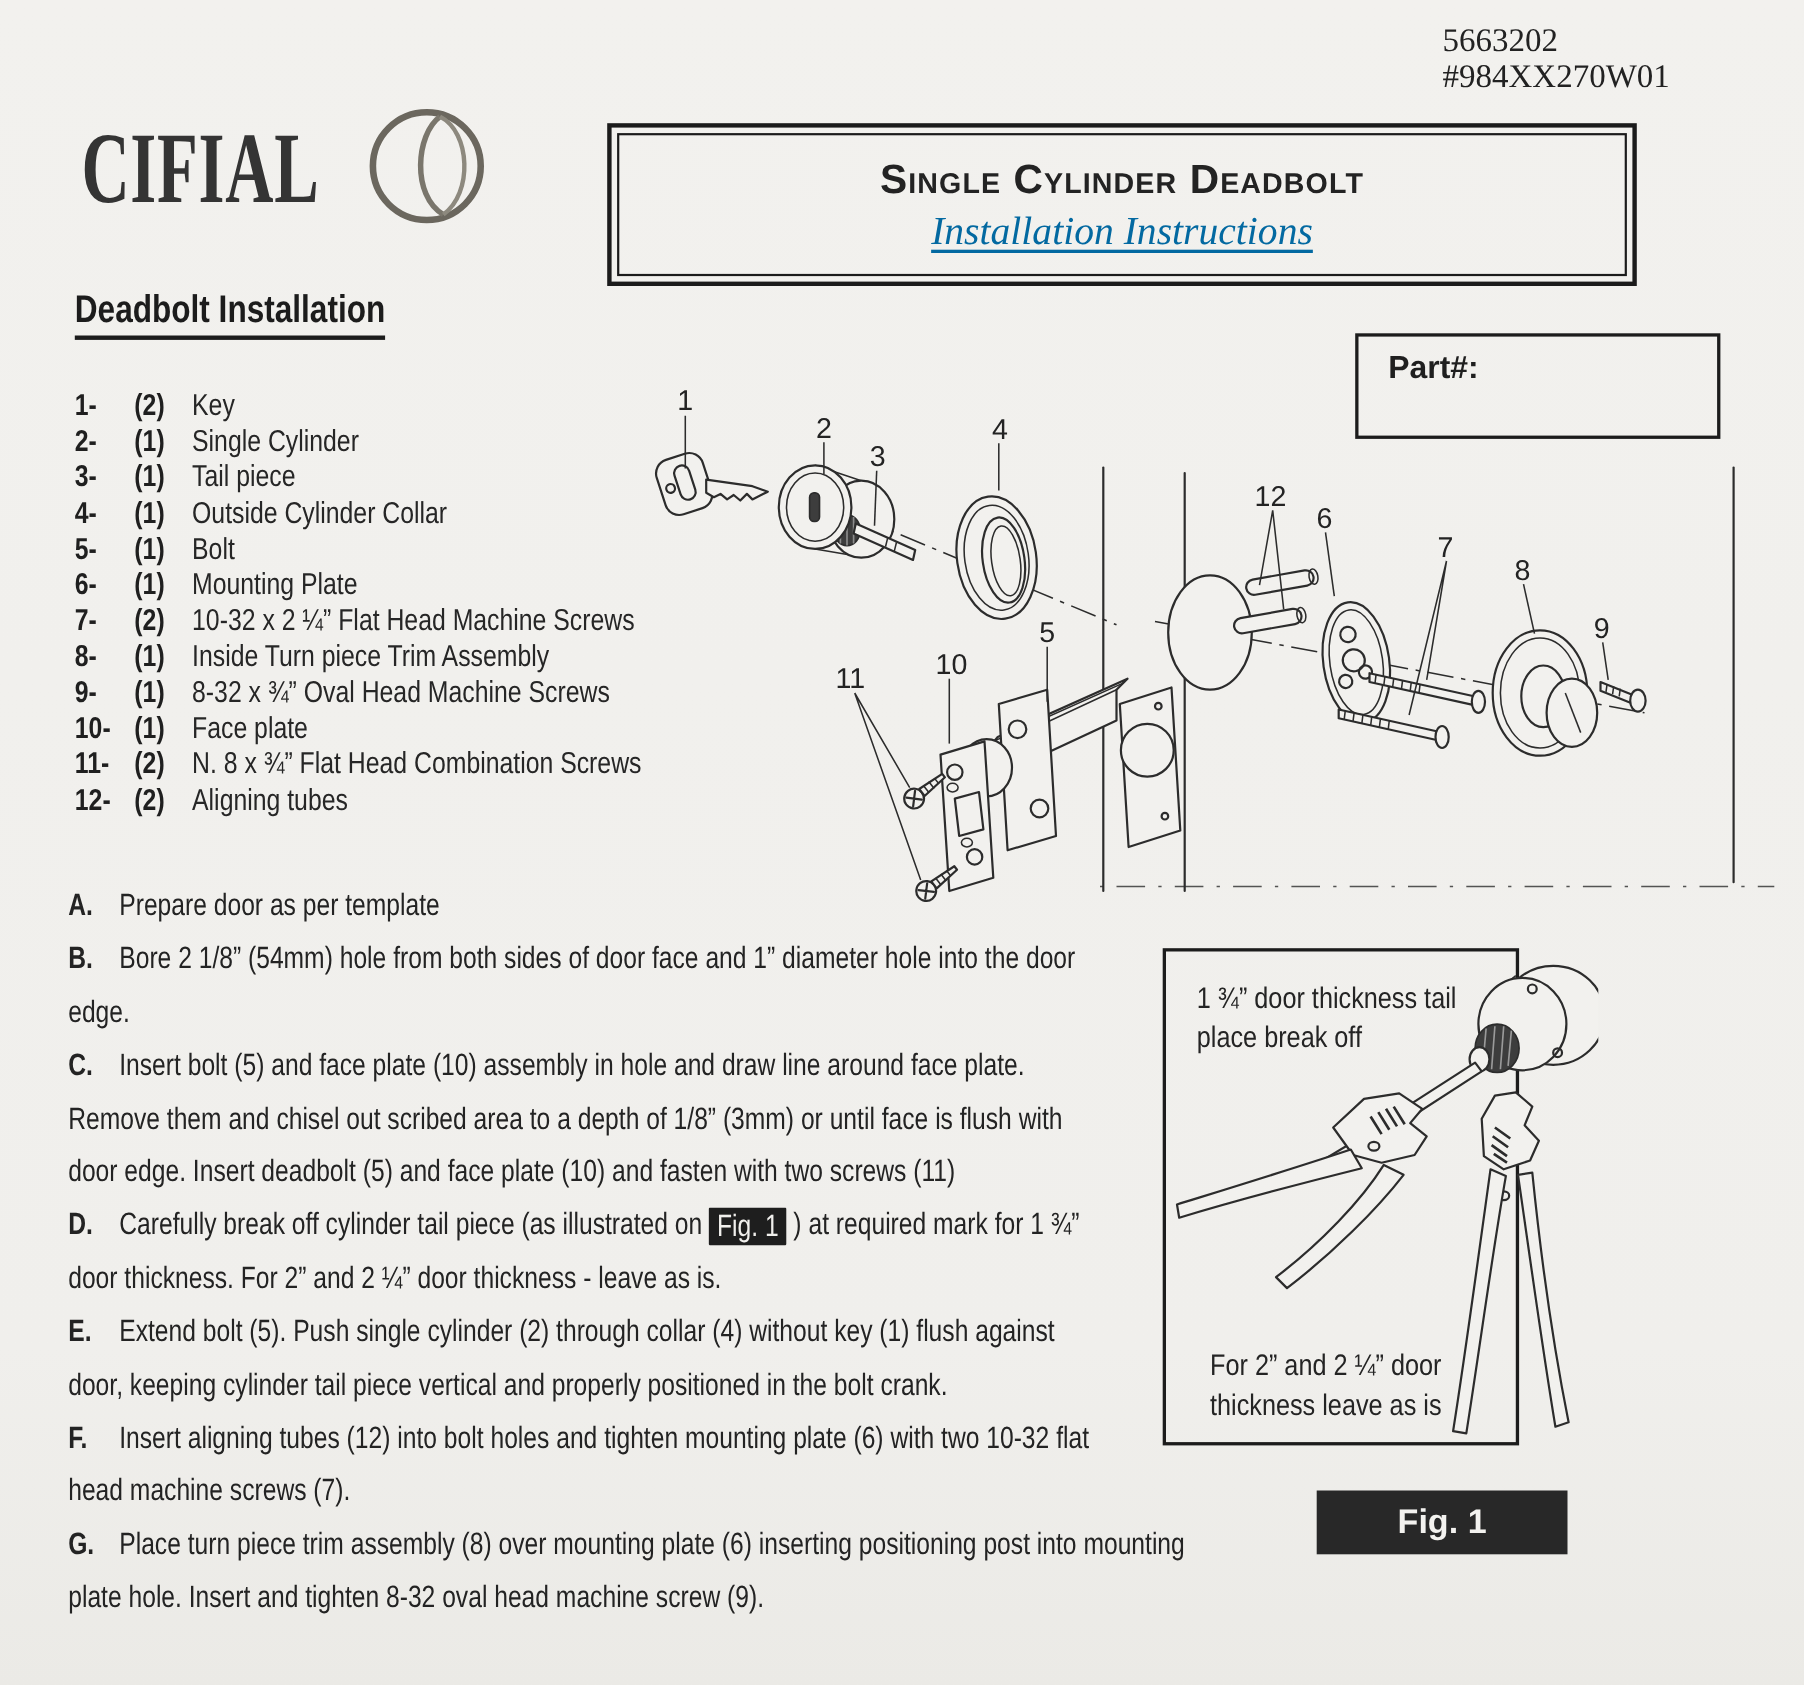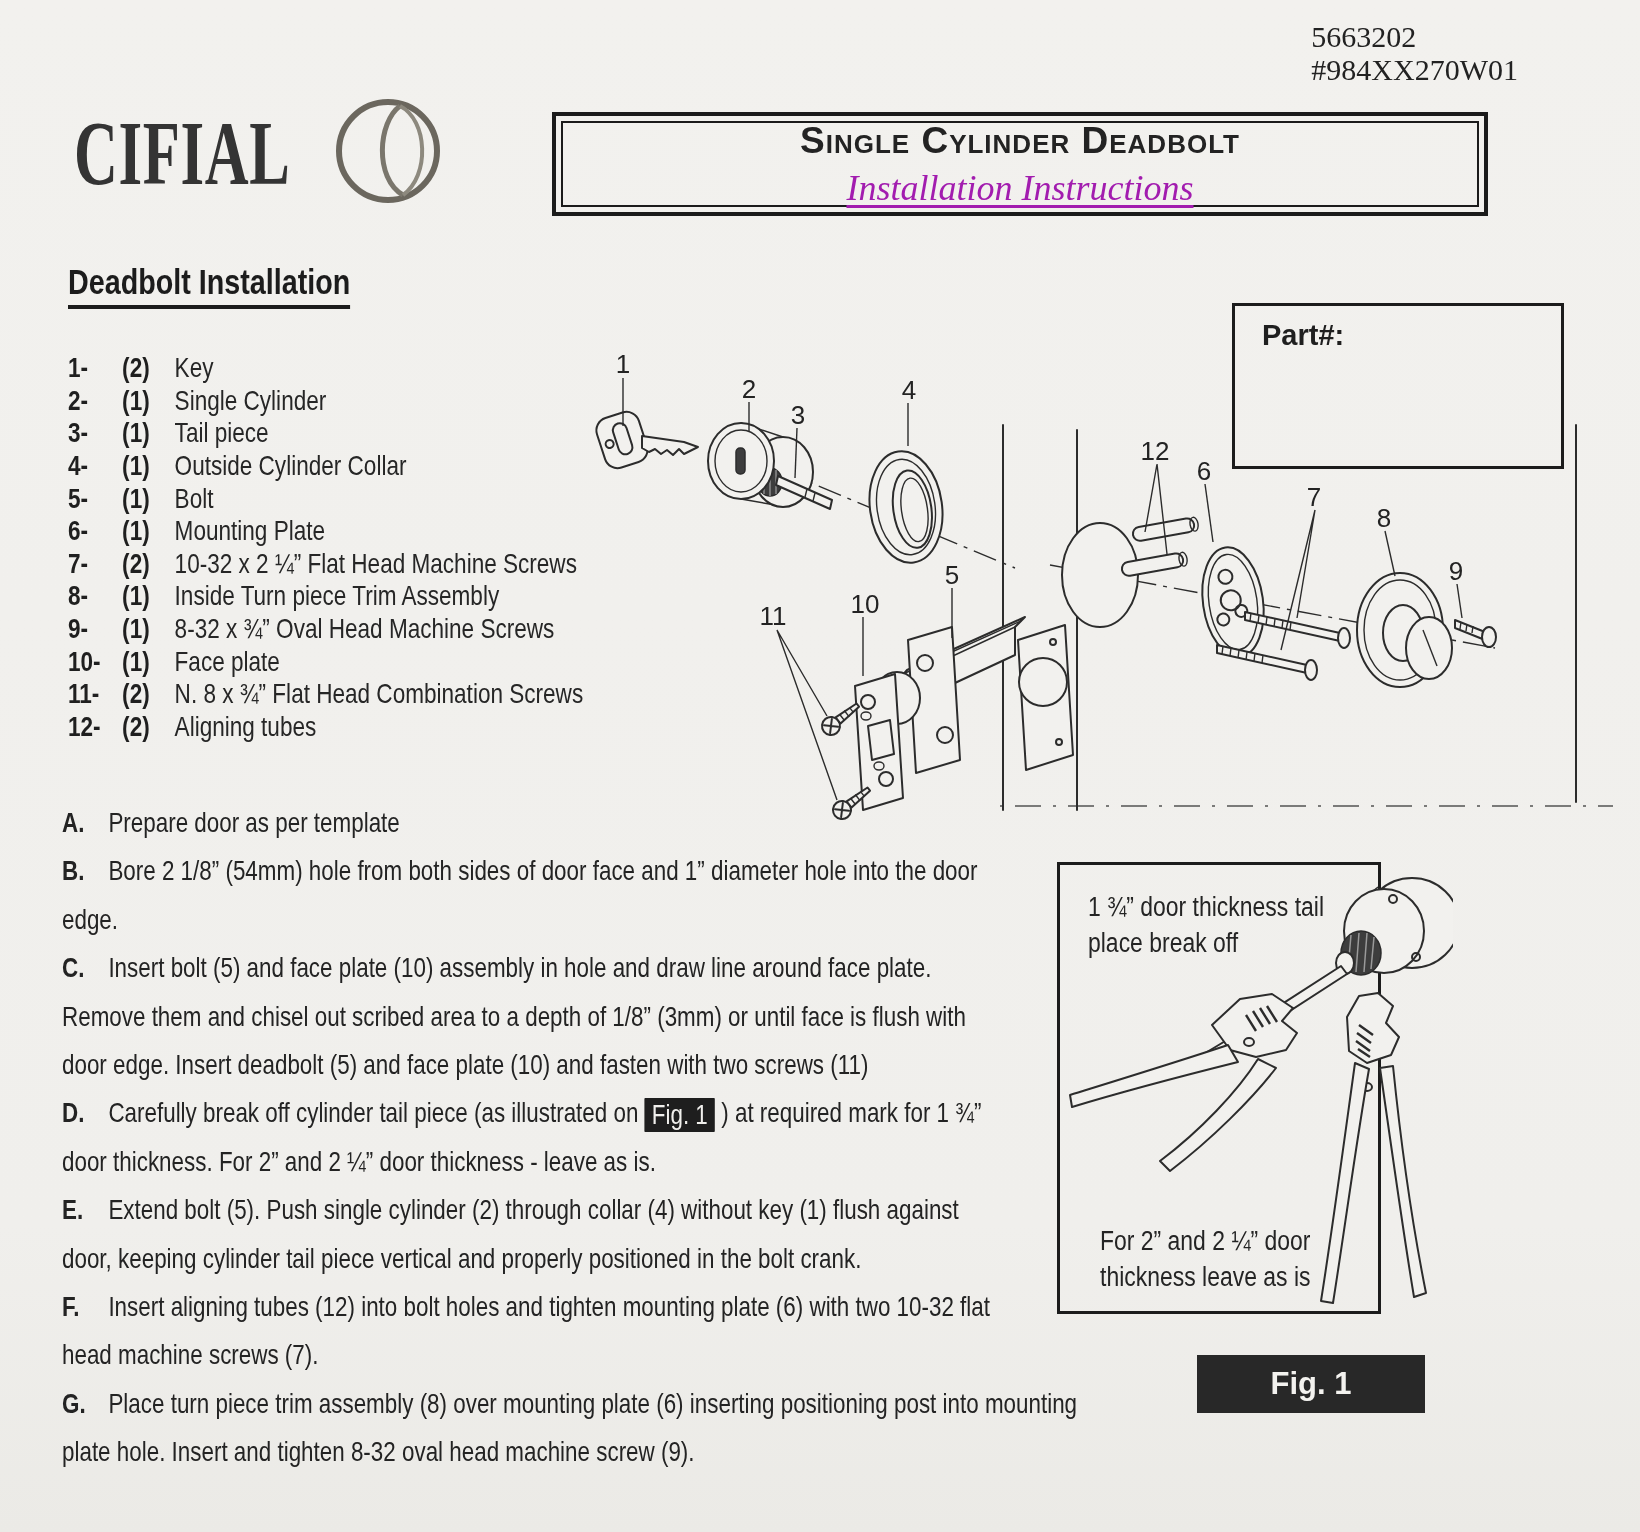--- a/index.html
+++ b/index.html
@@ -8,38 +8,38 @@
        font-family:"Liberation Sans",sans-serif;color:#1f1f1f;}
   .abs{position:absolute;}
   
   .doc-numbers{top:20px;right:122px;text-align:left;
      font-family:"Liberation Serif",serif;font-size:30px;line-height:33px;color:#222;}
   
   .brand-text{left:74px;top:100px;font-family:"Liberation Serif",serif;font-weight:bold;
      font-size:92px;color:#343434;transform:scaleX(0.66);transform-origin:0 0;letter-spacing:1px;}
   .brand-mark{left:330px;top:94px;}
   
-  .title-box{left:552px;top:112px;width:936px;height:104px;border:4px solid #1b1b1b;box-sizing:border-box;text-align:center;}
+  .title-box{left:552px;top:112px;width:936px;height:148px;border:4px solid #1b1b1b;box-sizing:border-box;text-align:center;}
   .title-box-inner{position:absolute;left:5px;top:5px;right:5px;bottom:5px;border:2px solid #1b1b1b;
      display:flex;flex-direction:column;align-items:center;justify-content:center;}
   .doc-title{font-variant:small-caps;font-weight:bold;font-size:37px;letter-spacing:1px;color:#232323;}
   .doc-subtitle{font-family:"Liberation Serif",serif;font-style:italic;font-size:36px;margin-top:5px;
-     text-decoration:underline;text-underline-offset:5px;color:#a21caf;}
+     text-decoration:underline;text-underline-offset:5px;color:#0369a1;}
   
   .section-heading{left:68px;top:262px;font-size:35px;font-weight:bold;color:#1c1c1c;
      border-bottom:4px solid #1c1c1c;padding-bottom:3px;transform:scaleX(0.82);transform-origin:0 0;
      white-space:nowrap;}
   
   .parts-list{left:68px;top:352px;transform:scaleX(0.82);transform-origin:0 0;}
   .prow{display:flex;height:32.6px;align-items:center;white-space:nowrap;font-size:27.5px;}
   .pnum{display:inline-block;width:66px;font-weight:bold;}
   .pqty{display:inline-block;width:64px;font-weight:bold;}
   .pname{color:#262626;}
   
-  .partnum-box{left:1232px;top:303px;width:332px;height:166px;border:3.5px solid #1c1c1c;
+  .partnum-box{left:1232px;top:303px;width:332px;height:96px;border:3.5px solid #1c1c1c;
      box-sizing:border-box;display:flex;padding:13px 0 0 27px;}
   .pn-label{font-weight:bold;font-size:29px;margin-right:13px;}
   .pn-values{font-size:29px;line-height:34.5px;color:#242424;}
   
   .diagram{left:545px;top:330px;}
   svg text{font-family:"Liberation Sans",sans-serif;font-size:26px;fill:#232323;}
   .sk{stroke:#2c2c2c;stroke-width:2;fill:none;stroke-linejoin:round;stroke-linecap:round;}
   .skw{stroke:#2c2c2c;stroke-width:2;fill:#f2f1ee;stroke-linejoin:round;}
   .skt{stroke:#2c2c2c;stroke-width:1.4;fill:none;}
   .dk{fill:#3d3d3d;stroke:#2c2c2c;stroke-width:1.5;}

